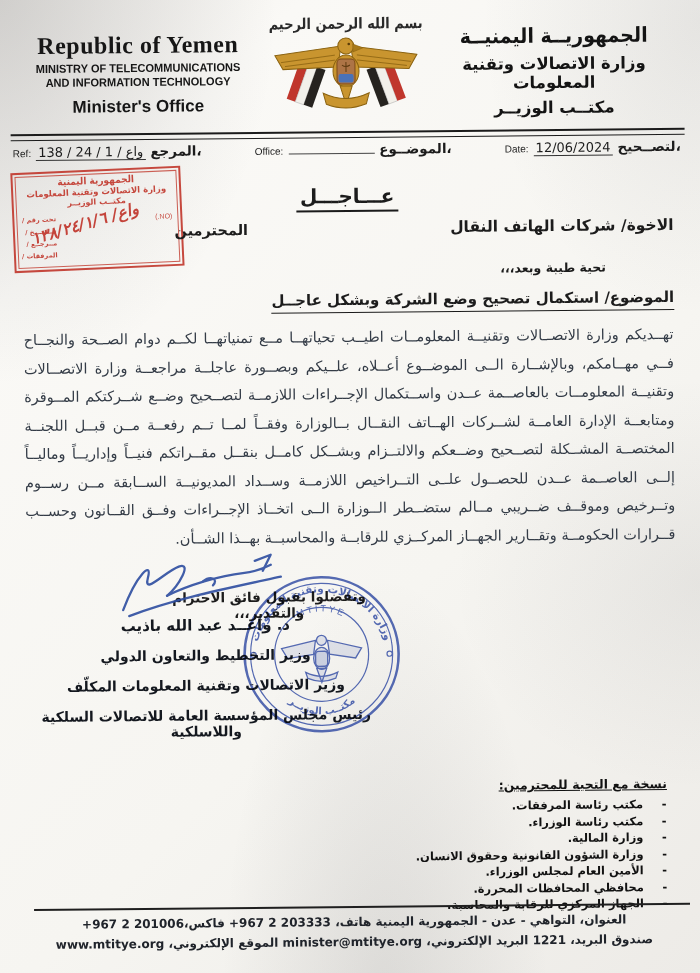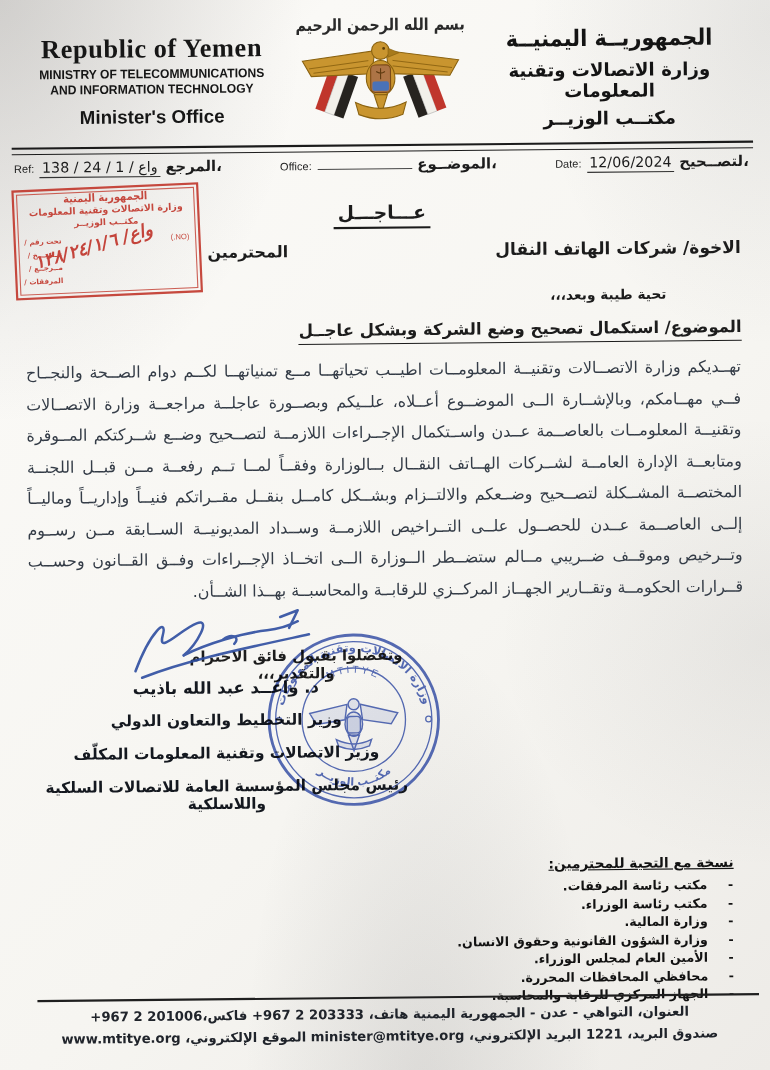--- a/index.html
+++ b/index.html
@@ -40,23 +40,23 @@
   .sr-l1{font-size:9px;font-weight:bold;transform:scaleY(1.1);}
   .sr-l2{font-size:8.5px;font-weight:bold;margin-top:1px;}
   .sr-l3{font-size:8px;font-weight:bold;margin-top:1px;}
   .sr-fields{position:absolute;top:40px;left:6px;right:8px;display:flex;justify-content:space-between;}
   .sr-col{text-align:right;font-size:6.5px;line-height:12px;font-weight:bold;}
   .sr-no{font-size:7px;margin-top:4px;font-family:"Liberation Sans",sans-serif;}
   .sr-hand{position:absolute;top:42px;right:40px;font-size:16px;font-weight:bold;font-style:italic;
     transform:rotate(-14deg);color:#c0362c;white-space:nowrap;letter-spacing:1px;}
   
   .urgent{position:absolute;top:184px;left:0;right:0;text-align:center;}
-  .urgent span{font-size:17px;font-weight:bold;border-bottom:2px solid #1b1b1b;padding:0 4px 2px;}
+  .urgent span{font-size:20px;font-weight:bold;border-bottom:2px solid #1b1b1b;padding:0 4px 2px;}
   .addressee{position:absolute;top:219px;right:24px;font-size:15.5px;font-weight:bold;direction:rtl;}
-  .honorific{position:absolute;top:221px;left:191px;font-size:14.5px;font-weight:bold;}
+  .honorific{position:absolute;top:221px;left:177px;font-size:14.5px;font-weight:bold;}
   .salutation{position:absolute;top:262px;right:92px;font-size:12.5px;font-weight:bold;direction:rtl;}
   .subject{position:absolute;top:291px;right:24px;font-size:15px;font-weight:bold;direction:rtl;
     border-bottom:1.8px solid #1b1b1b;padding-bottom:3px;}
   
   .body-text{position:absolute;top:323px;left:25px;right:25px;direction:rtl;text-align:justify;text-align-last:right;
     font-size:14.5px;line-height:28.5px;color:#343c47;}
   
   .closing{position:absolute;top:588px;left:138px;width:260px;text-align:center;font-size:13.5px;font-weight:bold;direction:rtl;}
   .sig-block{position:absolute;top:615px;left:8px;width:392px;text-align:center;direction:rtl;font-weight:bold;color:#14181f;}
   .sig-name{font-size:15px;margin-bottom:13px;}

